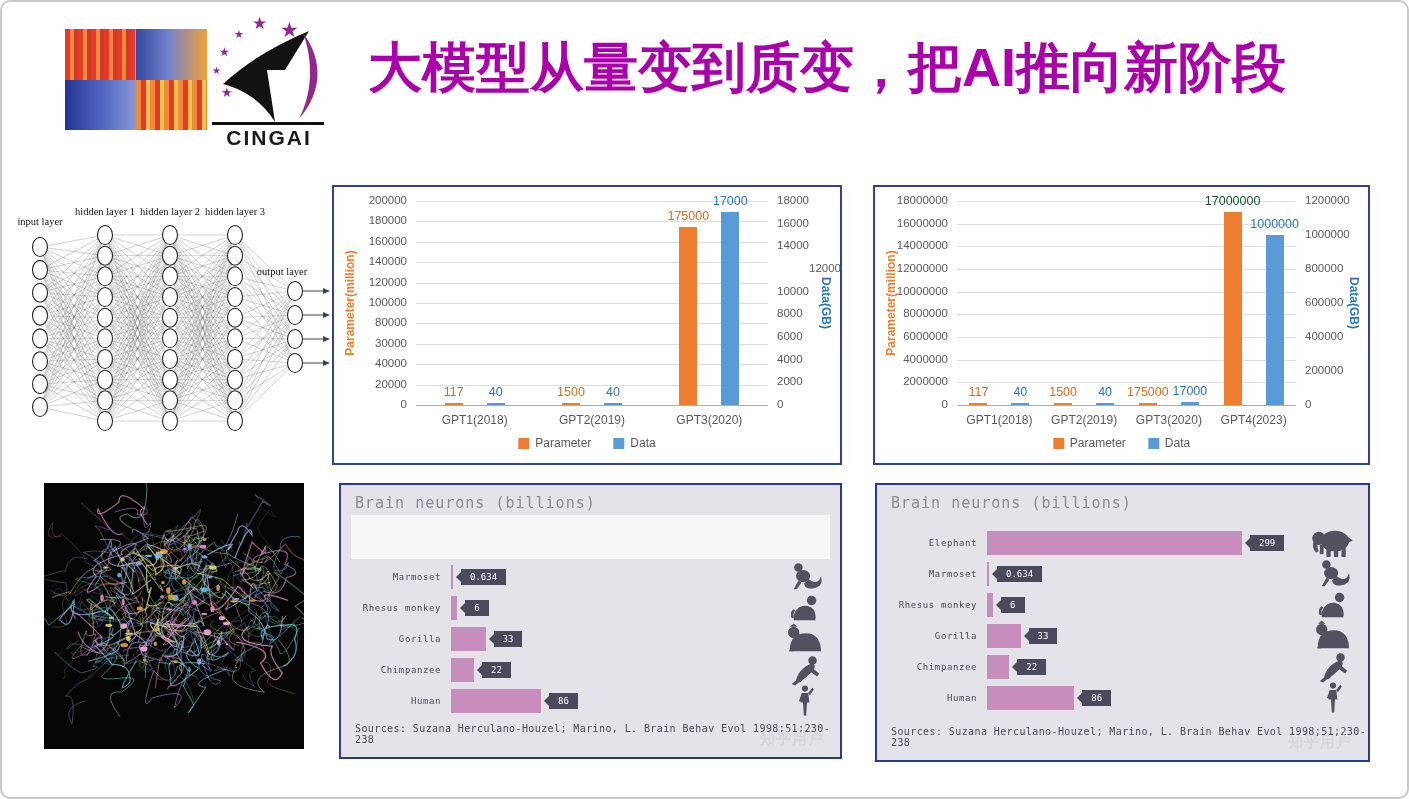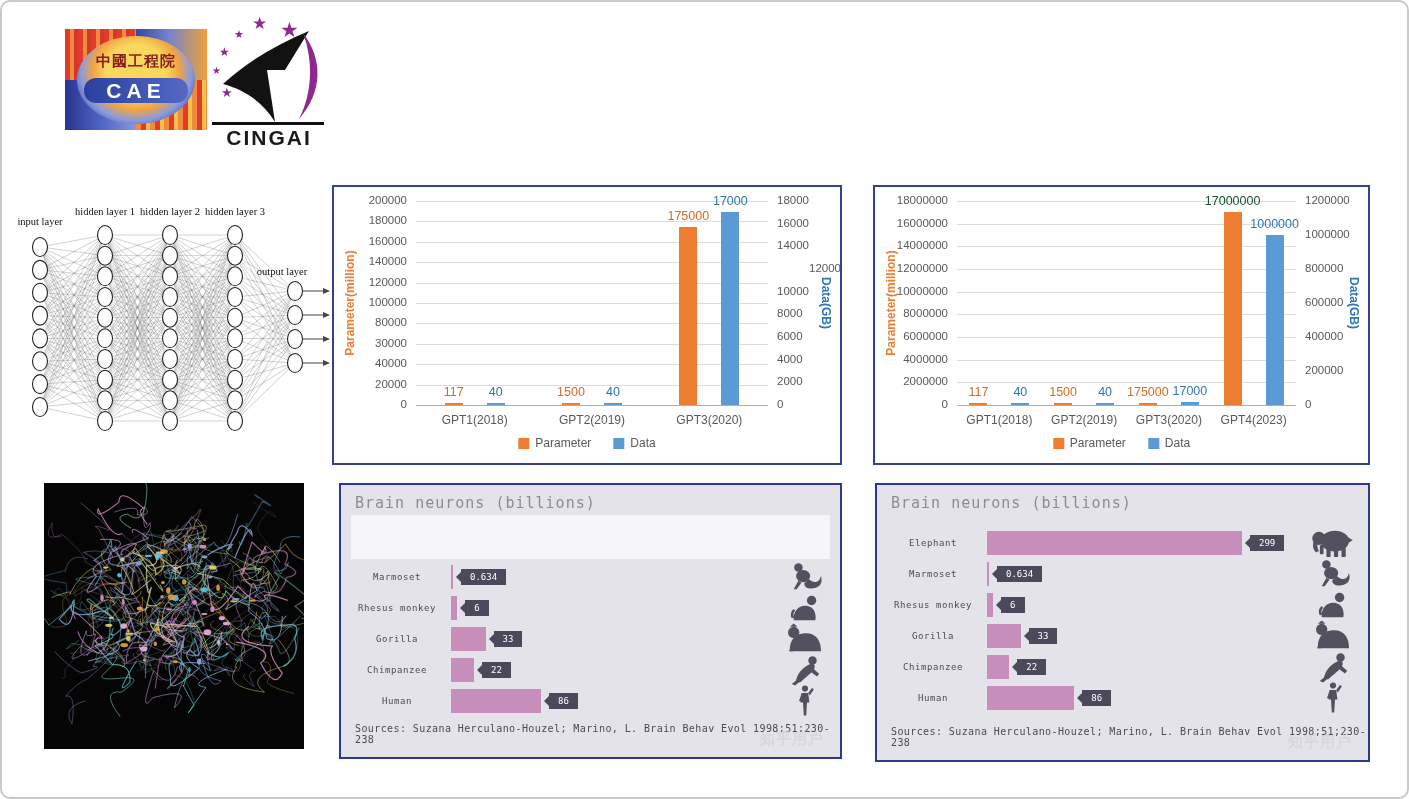--- a/index.html
+++ b/index.html
@@ -53,62 +53,57 @@
   .cat{position:absolute;font-size:12px;color:#595959;text-align:center;}
   .legend{position:absolute;display:flex;gap:22px;font-size:12px;color:#595959;align-items:center;}
   .leg-item{display:flex;align-items:center;}
   .leg-sw{width:11px;height:11px;display:inline-block;margin-right:6px;}
 
   
   .bn-title{position:absolute;top:9px;left:14px;font-family:"DejaVu Sans Mono",monospace;font-size:15px;color:#8c8c96;letter-spacing:1px;}
   .bn-band{position:absolute;background:#f6f5f8;}
   .bn-rows{position:absolute;}
   .bn-row{display:flex;align-items:center;height:31px;}
-  .bn-label{width:88px;text-align:center;font-size:9px;color:#4b4b58;letter-spacing:.6px;font-family:"DejaVu Sans Mono",monospace;flex:none;}
+  .bn-label{width:88px;text-align:right;font-size:9px;color:#4b4b58;letter-spacing:.6px;font-family:"DejaVu Sans Mono",monospace;flex:none;}
   .bn-bar{height:24px;background:#c78dbb;margin-left:10px;flex:none;}
   .bn-badge{margin-left:8px;background:#4a4a5c;color:#fff;font-size:9px;padding:3px 9px;position:relative;font-family:"DejaVu Sans Mono",monospace;flex:none;}
   .bn-badge::before{content:"";position:absolute;left:-5px;top:50%;margin-top:-5px;border:5px solid transparent;border-right:5px solid #4a4a5c;border-left:0;}
   .bn-icons{position:absolute;right:10px;width:50px;display:flex;flex-direction:column;}
   .bn-icon-slot{height:31px;display:flex;align-items:center;justify-content:center;}
   .bn-source{position:absolute;left:14px;bottom:12px;font-size:10px;color:#4b4b58;letter-spacing:.4px;font-family:"DejaVu Sans Mono",monospace;}
   .bn-watermark{position:absolute;right:16px;bottom:8px;font-size:15px;font-weight:bold;color:#d8d7dc;letter-spacing:1px;}
 </style>
 </head>
 <body>
 
 <div class="slide">
 
   <div class="logo-cae">
     <div class="q q-tl"></div>
     <div class="q q-tr"></div>
     <div class="q q-bl"></div>
     <div class="q q-br"></div>
-    <div class="cae-globe">
-      <div class="cae-cn">中國工程院</div>
-      <div class="cae-band">
-        <div class="cae-en">CAE</div>
-      </div>
-    </div>
   </div>
 
   <div class="logo-cingai">
     <svg class="cingai-mark" width="112" height="102" viewBox="0 0 110 102">
       <path d="M6,62 C30,40 60,22 92,9 L68,48 L50,48 L58,100 C46,80 28,68 6,62 Z" fill="#121212"></path>
       <path d="M86,11 C106,37 106,70 82,97 C96,70 96,38 86,11 Z" fill="#8e2a8e"></path>
     </svg>
     <span class="st s1">★</span>
     <span class="st s2">★</span>
     <span class="st s3">★</span>
     <span class="st s4">★</span>
     <span class="st s5">★</span>
     <span class="st s6">★</span>
     <div class="cingai-line"></div>
     <div class="cingai-text">CINGAI</div>
   </div>
 
+  <h1 class="slide-title">大模型从量变到质变，把AI推向新阶段</h1>
 
   <div id="nn"><svg width="322" height="262" viewBox="0 0 322 262">
         <line x1="30" y1="62.0" x2="95" y2="50.0" stroke="#666" stroke-width="0.4" opacity="0.75"></line>
         <line x1="30" y1="62.0" x2="95" y2="70.7" stroke="#666" stroke-width="0.4" opacity="0.75"></line>
         <line x1="30" y1="62.0" x2="95" y2="91.3" stroke="#666" stroke-width="0.4" opacity="0.75"></line>
         <line x1="30" y1="62.0" x2="95" y2="112.0" stroke="#666" stroke-width="0.4" opacity="0.75"></line>
         <line x1="30" y1="62.0" x2="95" y2="132.7" stroke="#666" stroke-width="0.4" opacity="0.75"></line>
         <line x1="30" y1="62.0" x2="95" y2="153.3" stroke="#666" stroke-width="0.4" opacity="0.75"></line>
         <line x1="30" y1="62.0" x2="95" y2="174.0" stroke="#666" stroke-width="0.4" opacity="0.75"></line>
         <line x1="30" y1="62.0" x2="95" y2="194.7" stroke="#666" stroke-width="0.4" opacity="0.75"></line>

